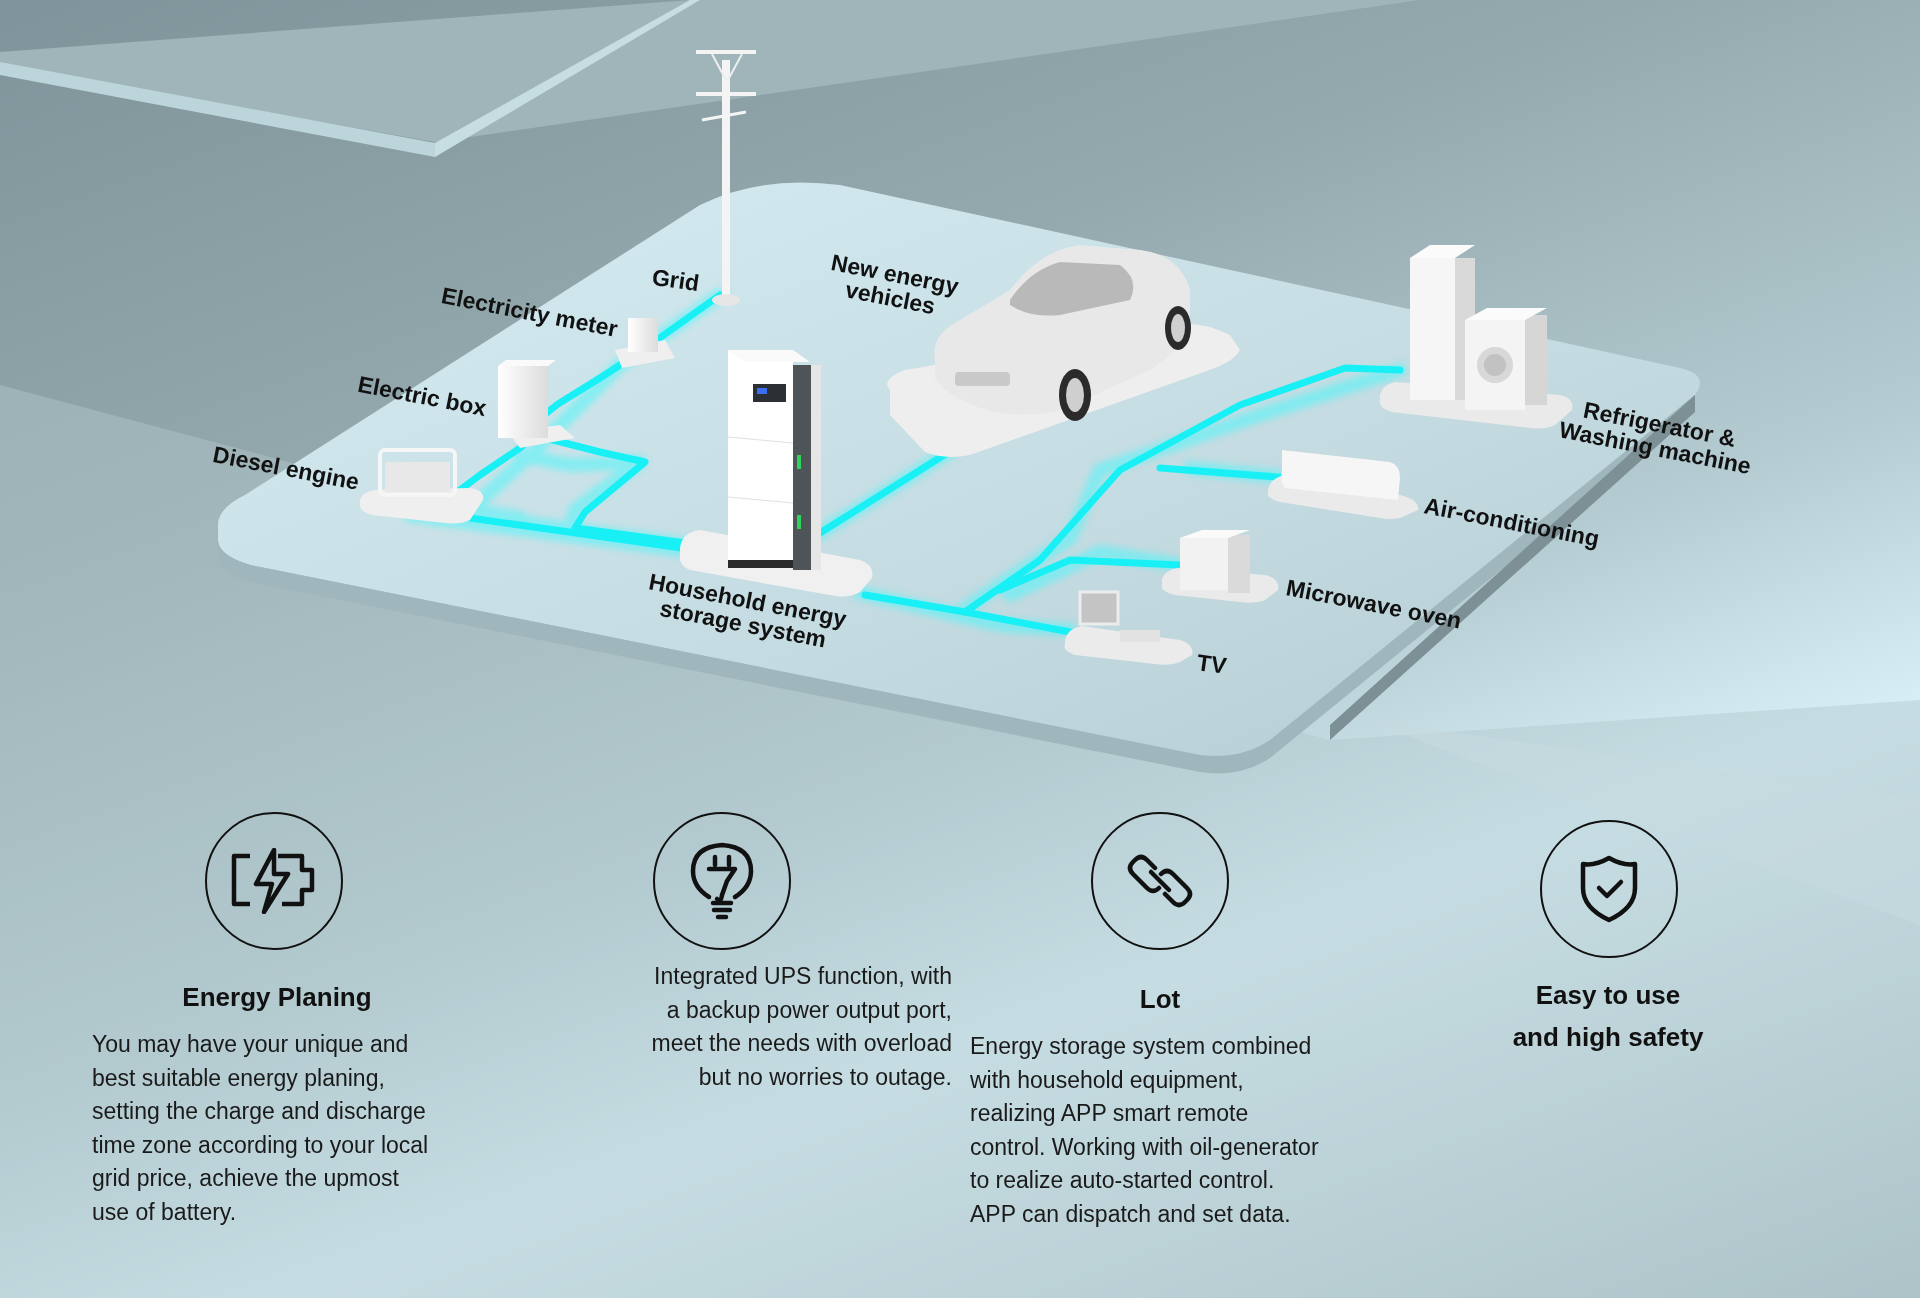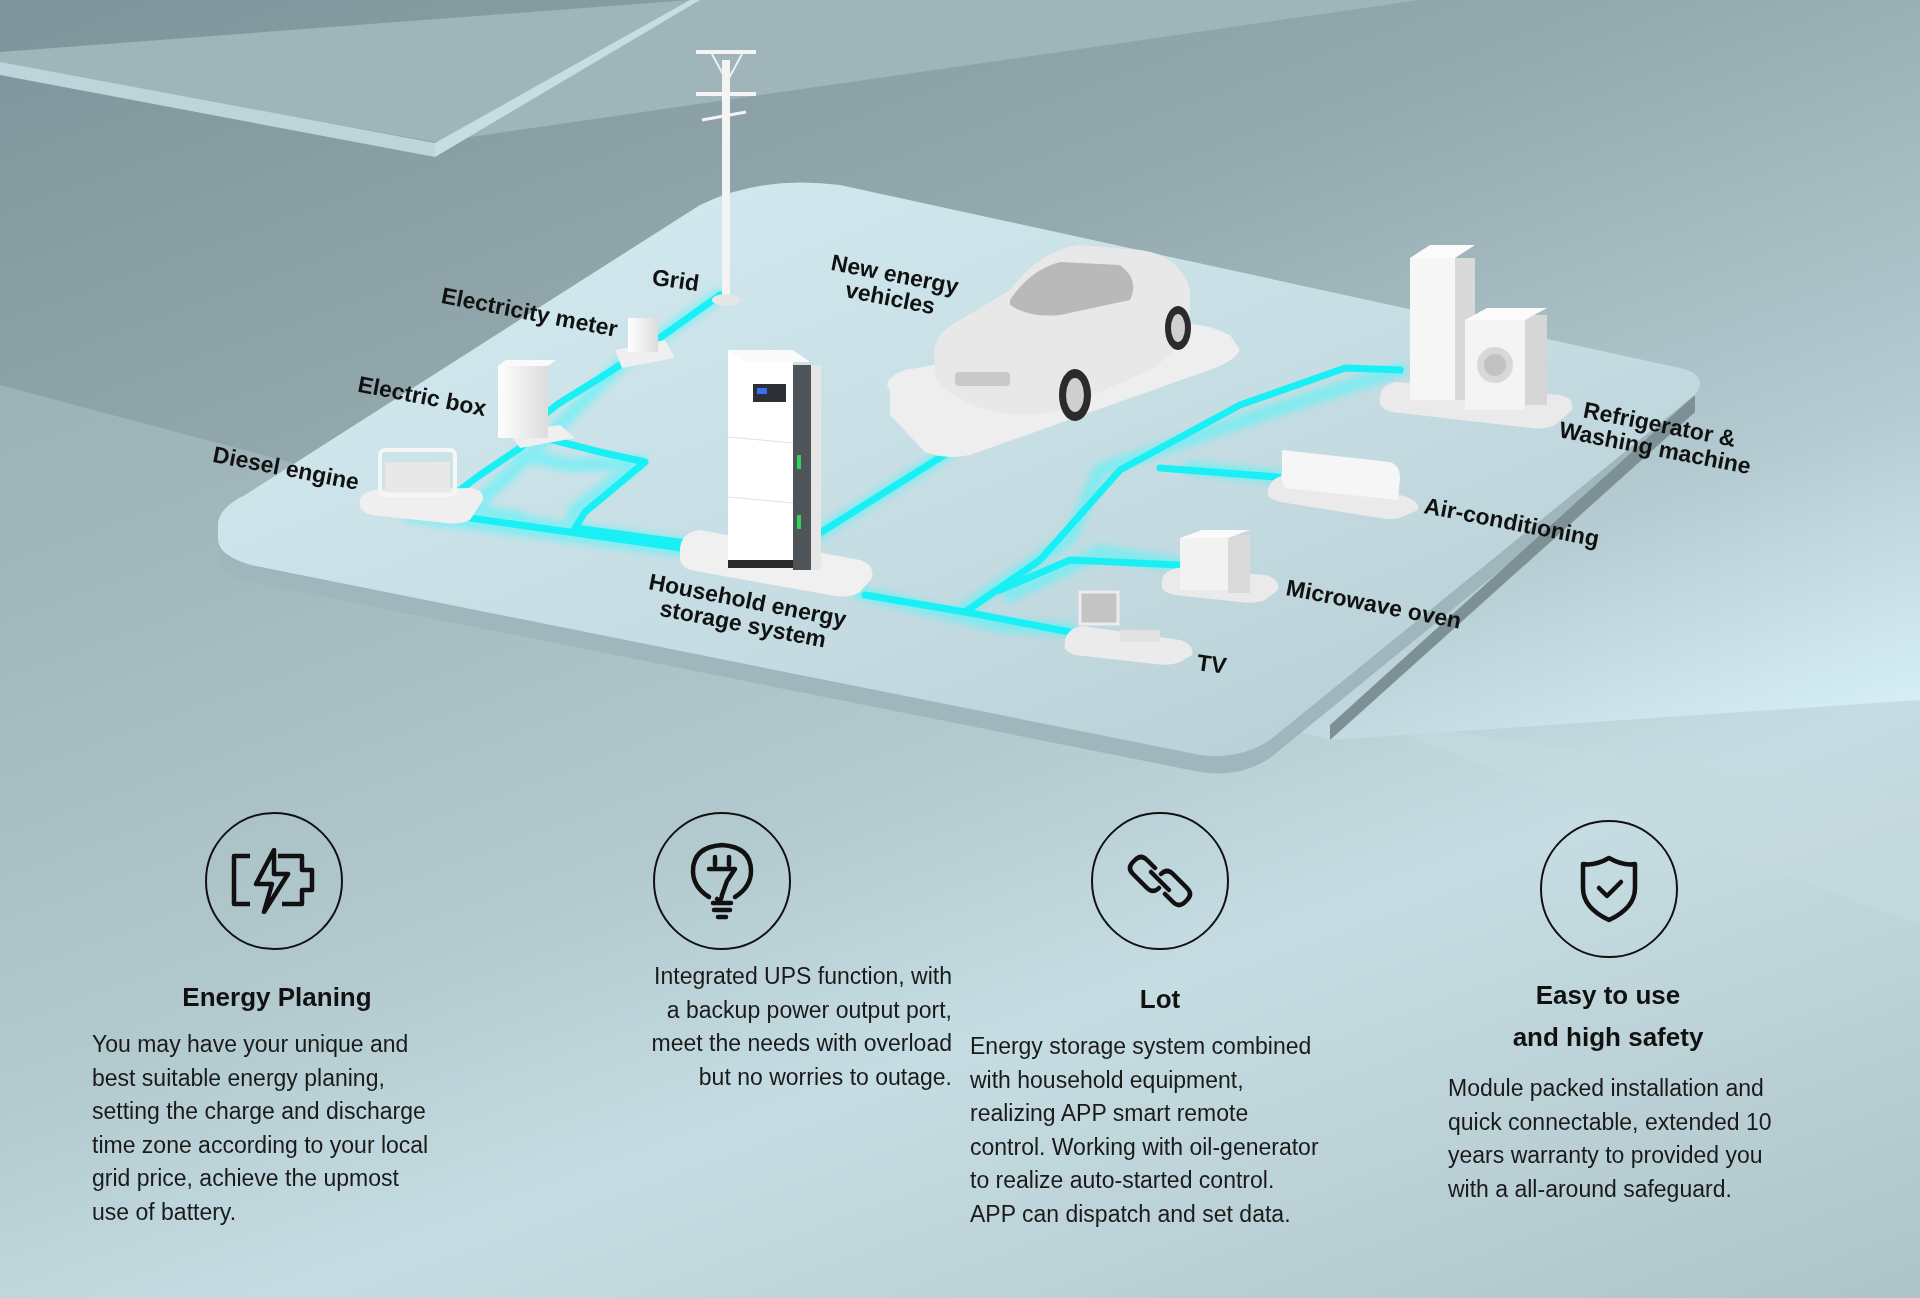--- a/index.html
+++ b/index.html
@@ -244,17 +244,13 @@
 
 <div class="feature" style="left:1448px;top:820px;width:420px;">
   <div class="icon-ring" style="margin-left:92px;margin-right:auto;">
     <svg width="60" height="70" viewBox="0 0 60 70" fill="none" stroke="#111" stroke-width="4.5" stroke-linejoin="round" stroke-linecap="round">
       <path d="M30,4 Q44,12 56,10 V34 Q56,54 30,66 Q4,54 4,34 V10 Q16,12 30,4 Z"></path>
       <path d="M20,34 L28,42 L42,28"></path>
     </svg>
   </div>
   <div class="title" style="margin-top:16px;width:320px;">Easy to use
 and high safety</div>
-  <div class="desc" style="margin-top:14px;">Module packed installation and
-quick connectable, extended 10
-years warranty to provided you
-with a all-around safeguard.</div>
 </div>
 
 </body></html>

